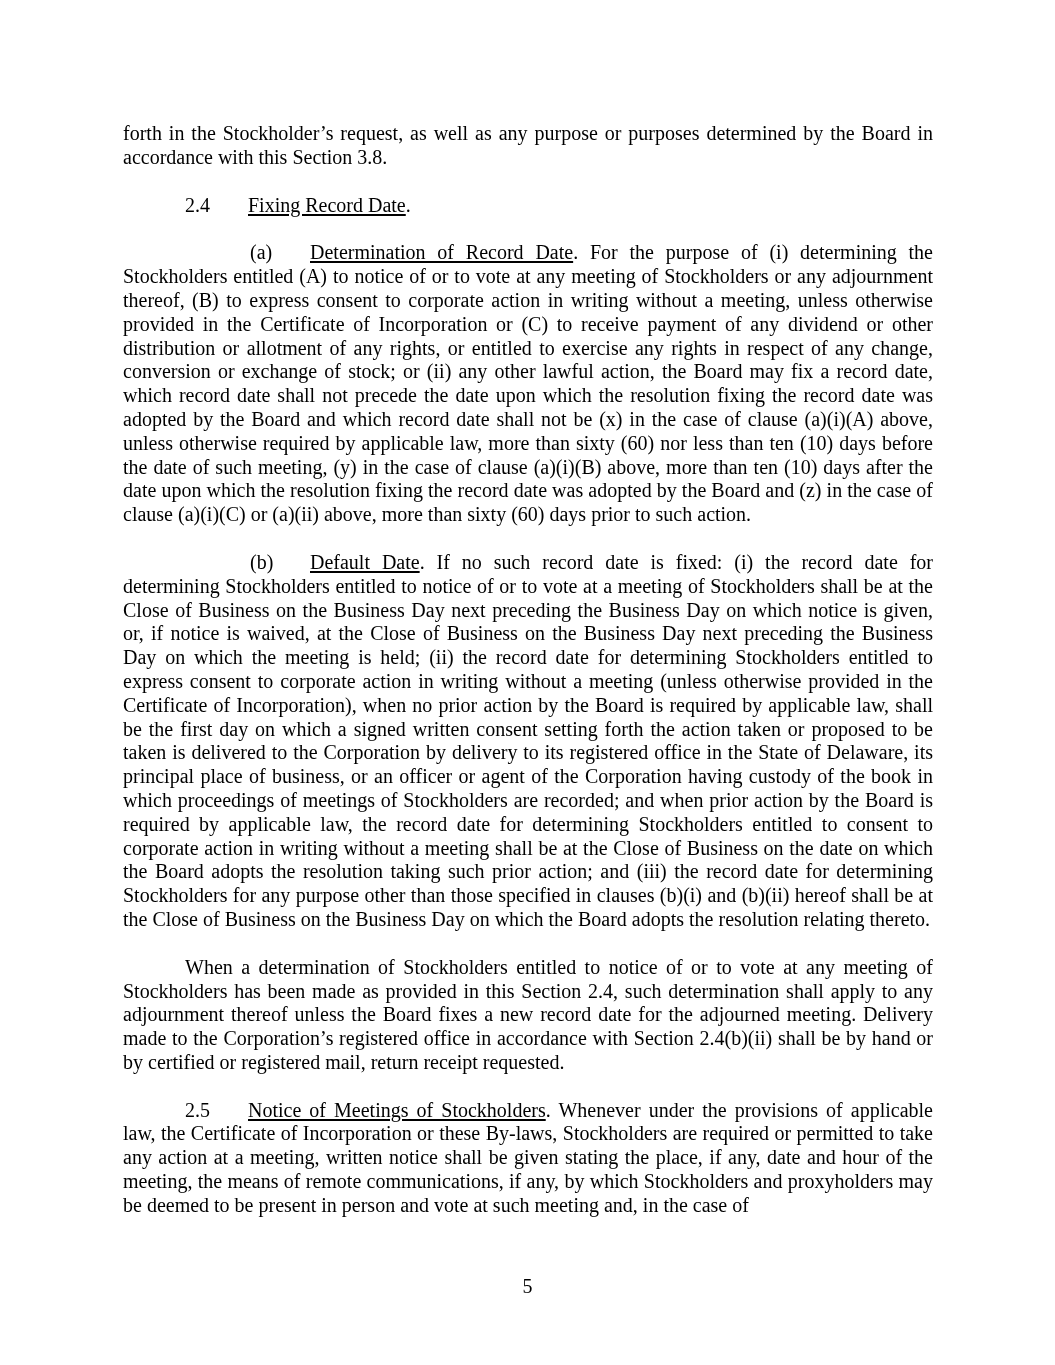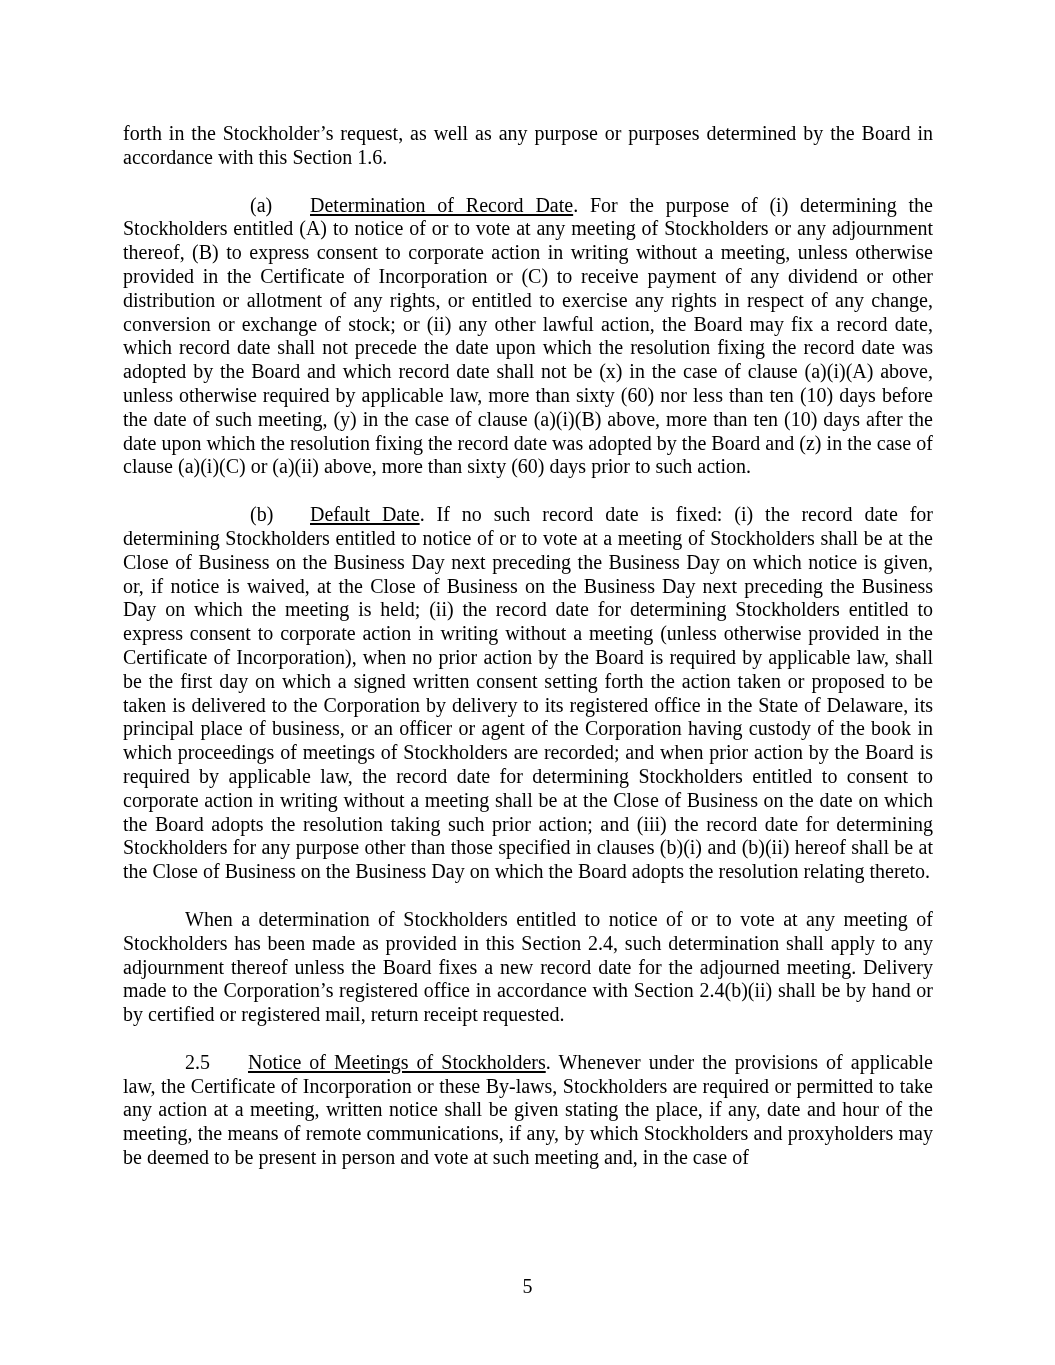--- a/index.html
+++ b/index.html
@@ -52,22 +52,23 @@
     font-size: 20px;
     line-height: 24px;
   }
 </style>
 </head>
 <body>
 
 <div class="page">
   <main class="content">
 
-    <p class="para"><span>forth in the Stockholder’s request, as well as any purpose or purposes determined by the Board in accordance with this Section 1.6.</span></p>
+    <p class="para"><span>forth in the Stockholder’s request, as well as any purpose or purposes determined by the Board in accordance with this Section 3.8.</span></p>
 
+    <p class="para indent-1"><span class="label w-63">2.4</span><span class="underlined">Fixing Record Date</span><span>.</span></p>
 
     <p class="para indent-2"><span class="label w-60">(a)</span><span class="underlined">Determination of Record Date</span><span>. For the purpose of (i) determining the Stockholders entitled (A) to notice of or to vote at any meeting of Stockholders or any adjournment thereof, (B) to express consent to corporate action in writing without a meeting, unless otherwise provided in the Certificate of Incorporation or (C) to receive payment of any dividend or other distribution or allotment of any rights, or entitled to exercise any rights in respect of any change, conversion or exchange of stock; or (ii) any other lawful action, the Board may fix a record date, which record date shall not precede the date upon which the resolution fixing the record date was adopted by the Board and which record date shall not be (x) in the case of clause (a)(i)(A) above, unless otherwise required by applicable law, more than sixty (60) nor less than ten (10) days before the date of such meeting, (y) in the case of clause (a)(i)(B) above, more than ten (10) days after the date upon which the resolution fixing the record date was adopted by the Board and (z) in the case of clause (a)(i)(C) or (a)(ii) above, more than sixty (60) days prior to such action.</span></p>
 
     <p class="para indent-2"><span class="label w-60">(b)</span><span class="underlined">Default Date</span><span>. If no such record date is fixed: (i) the record date for determining Stockholders entitled to notice of or to vote at a meeting of Stockholders shall be at the Close of Business on the Business Day next preceding the Business Day on which notice is given, or, if notice is waived, at the Close of Business on the Business Day next preceding the Business Day on which the meeting is held; (ii) the record date for determining Stockholders entitled to express consent to corporate action in writing without a meeting (unless otherwise provided in the Certificate of Incorporation), when no prior action by the Board is required by applicable law, shall be the first day on which a signed written consent setting forth the action taken or proposed to be taken is delivered to the Corporation by delivery to its registered office in the State of Delaware, its principal place of business, or an officer or agent of the Corporation having custody of the book in which proceedings of meetings of Stockholders are recorded; and when prior action by the Board is required by applicable law, the record date for determining Stockholders entitled to consent to corporate action in writing without a meeting shall be at the Close of Business on the date on which the Board adopts the resolution taking such prior action; and (iii) the record date for determining Stockholders for any purpose other than those specified in clauses (b)(i) and (b)(ii) hereof shall be at the Close of Business on the Business Day on which the Board adopts the resolution relating thereto.</span></p>
 
     <p class="para indent-1"><span>When a determination of Stockholders entitled to notice of or to vote at any meeting of Stockholders has been made as provided in this Section 2.4, such determination shall apply to any adjournment thereof unless the Board fixes a new record date for the adjourned meeting. Delivery made to the Corporation’s registered office in accordance with Section 2.4(b)(ii) shall be by hand or by certified or registered mail, return receipt requested.</span></p>
 
     <p class="para indent-1"><span class="label w-63">2.5</span><span class="underlined">Notice of Meetings of Stockholders</span><span>. Whenever under the provisions of applicable law, the Certificate of Incorporation or these By-laws, Stockholders are required or permitted to take any action at a meeting, written notice shall be given stating the place, if any, date and hour of the meeting, the means of remote communications, if any, by which Stockholders and proxyholders may be deemed to be present in person and vote at such meeting and, in the case of</span></p>
 
   </main>

